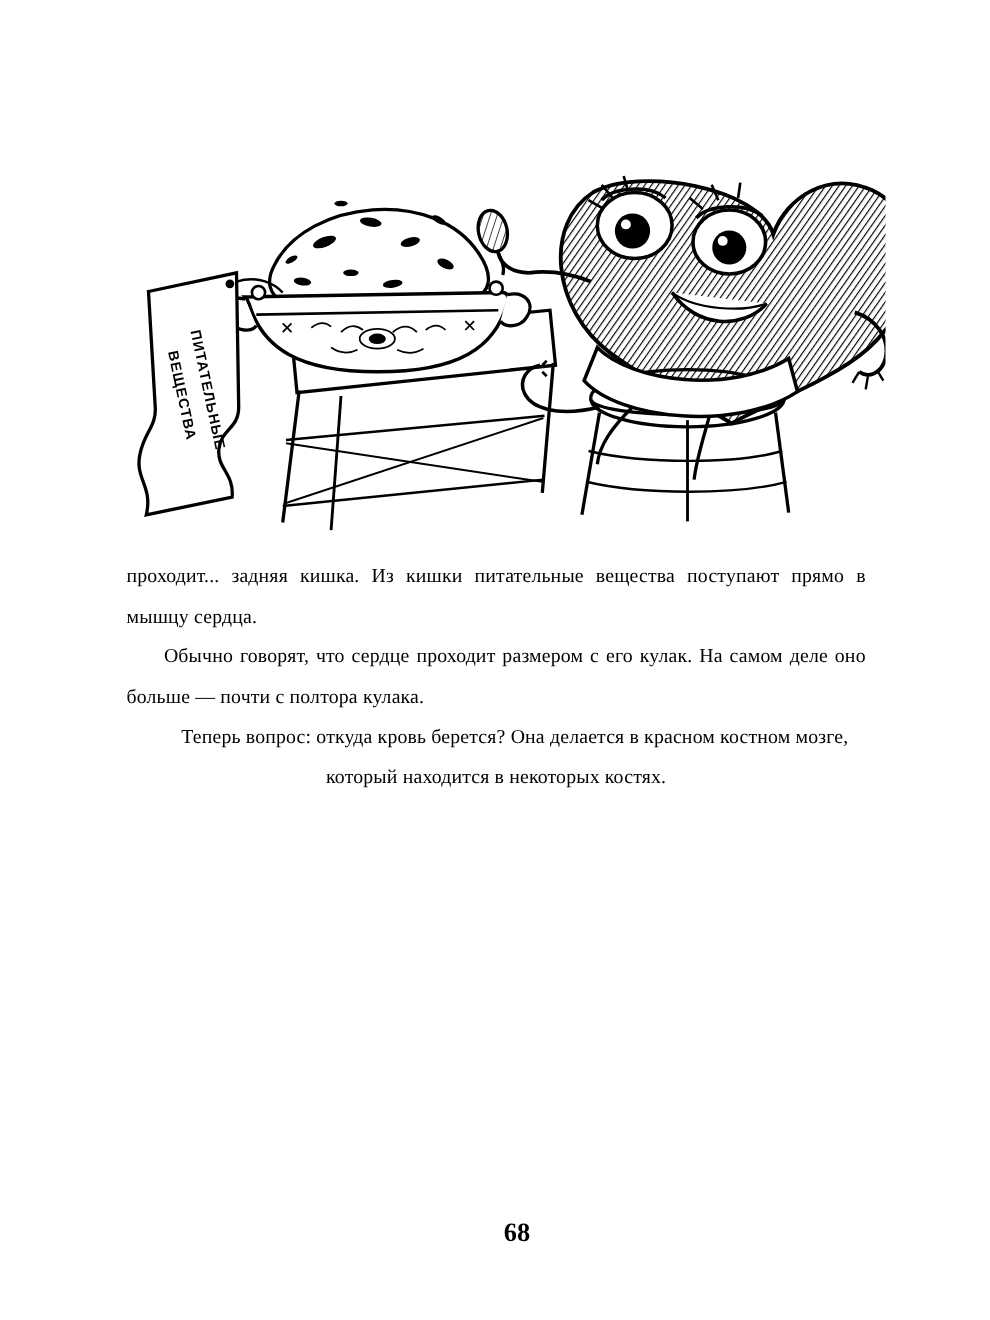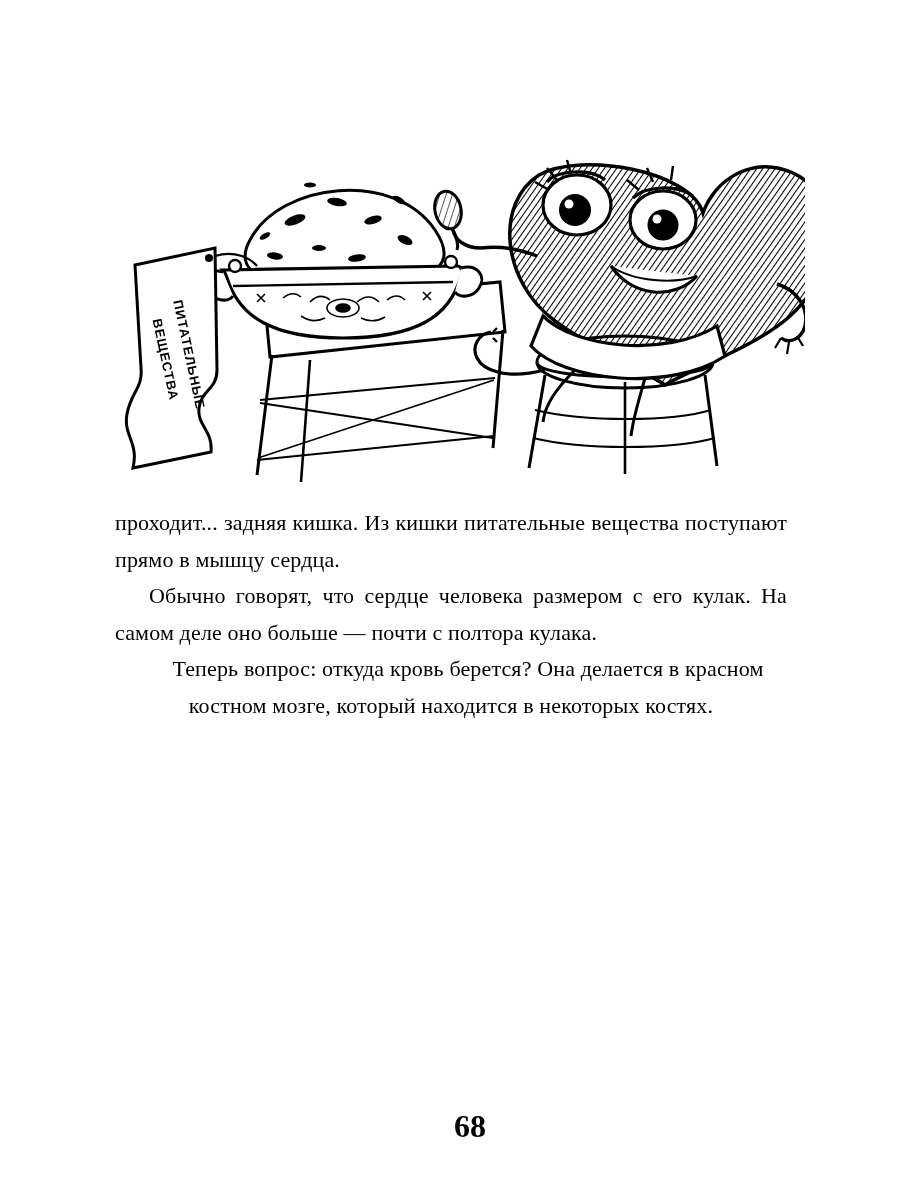--- a/index.html
+++ b/index.html
@@ -33,42 +33,42 @@
 
   
   .body-text {
     position: absolute;
     left: 115px;
     top: 505px;
     width: 672px;
   }
   .para {
     margin: 0 0 0 0;
-    font-size: 22px;
+    font-size: 18px;
     line-height: 36.5px;
     text-align: justify;
     text-justify: inter-word;
     letter-spacing: 0.15px;
     hyphens: manual;
   }
   .para + .para {
     text-indent: 34px;
   }
   .para:last-child {
     text-align: center;
   }
 
   
   .page-number {
     position: absolute;
     left: 0;
     right: 0;
     top: 1108px;
     text-align: center;
-    font-size: 32px;
+    font-size: 24px;
     font-weight: bold;
     font-family: "Liberation Serif", "DejaVu Serif", serif;
     padding-left: 40px;
   }
 
   
   .banner-text {
     font-family: "Liberation Sans", sans-serif;
     font-size: 13px;
     font-weight: bold;
@@ -220,19 +220,19 @@
         <g>
           <path d="M440 300 C400 310 378 300 372 288 C366 276 374 264 386 262" fill="none" stroke="#000" stroke-width="3.2"></path>
           <path d="M388 262 L392 258 M388 268 L392 272" stroke="#000" stroke-width="2.4"></path>
         </g>
       </g>
     </svg>
   </div>
 
   <div class="body-text">
     <p class="para">проходит... задняя кишка. Из кишки питатель­ные вещества поступают прямо в мышцу сердца.</p>
-    <p class="para">Обычно говорят, что сердце человека размером с его кулак. На самом деле оно больше — почти с полтора кулака.</p>
+    <p class="para">Обычно говорят, что сердце проходит размером с его кулак. На самом деле оно больше — почти с полтора кулака.</p>
     <p class="para">Теперь вопрос: откуда кровь берется? Она дела­ется в красном костном мозге, который находит­ся в некоторых костях.</p>
   </div>
 
   <div class="page-number">68</div>
 
 </div>
 
 </body></html>

